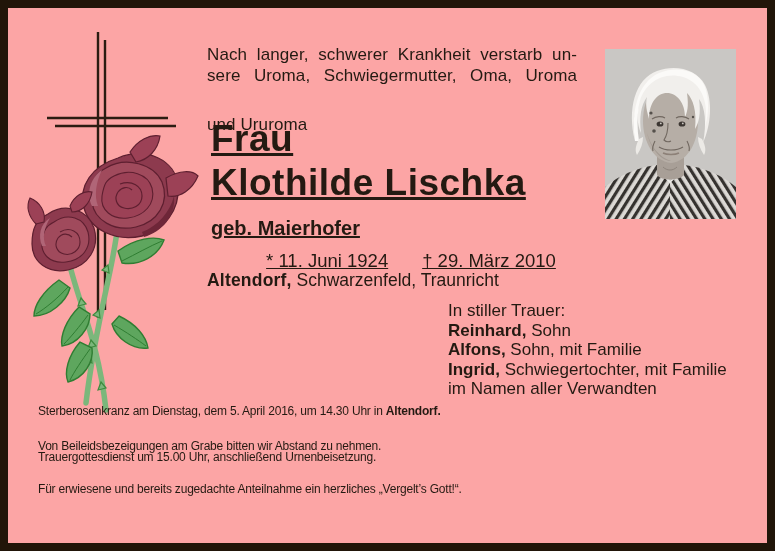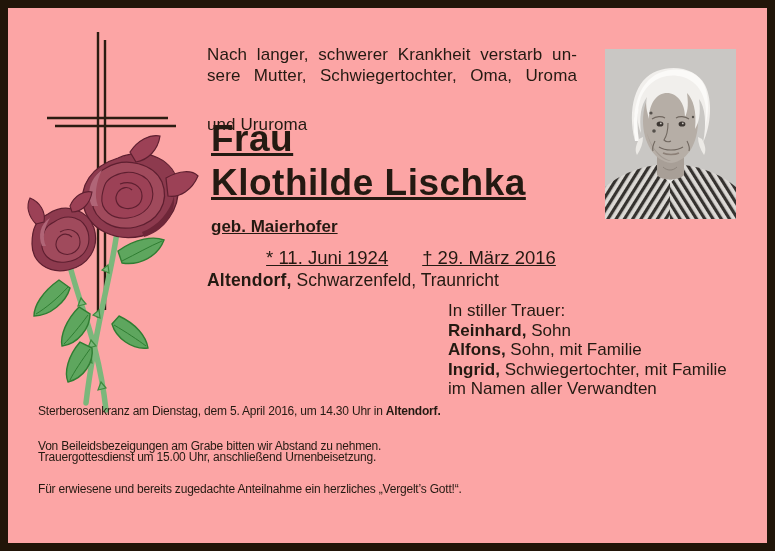--- a/index.html
+++ b/index.html
@@ -17,21 +17,21 @@
 
   
   .intro{left:199px;top:36px;width:370px;font-size:17px;line-height:21px;letter-spacing:.1px;}
   .intro-line{text-align-last:justify;}
   .intro-line.last{text-align-last:left;margin-top:28px;}
 
   
   .title-block{left:203px;top:110px;width:400px;text-align:left;text-decoration:underline;}
   .salutation{font-size:37px;font-weight:bold;line-height:42px;letter-spacing:.5px;}
   .full-name{font-size:37px;font-weight:bold;line-height:46px;letter-spacing:.5px;}
-  .maiden{font-size:17px;font-weight:bold;margin-top:11px;}
+  .maiden{font-size:20px;font-weight:bold;margin-top:11px;}
   .dates{margin-top:10px;font-size:18.5px;display:flex;justify-content:center;gap:34px;}
 
   
   .places{left:199px;top:262px;font-size:17.5px;}
   .places b{letter-spacing:.2px;}
 
   
   .mourning{left:440px;top:293px;font-size:17px;line-height:19.5px;}
 
   
@@ -151,31 +151,31 @@
     <circle cx="55.8" cy="74.4" r="0.9" fill="#cfcac5"></circle>
     <circle cx="77.8" cy="74.4" r="0.9" fill="#cfcac5"></circle>
     <path d="M58,104 C62,106 70,106 74,104" stroke="#8d8178" stroke-width="1.6" fill="none"></path>
     <circle cx="46" cy="64" r="1.6" fill="#55504b"></circle>
     <circle cx="49" cy="82" r="1.8" fill="#55504b"></circle>
     <circle cx="88" cy="68" r="1.2" fill="#55504b"></circle>
   </svg>
 
   <div class="abs intro">
     <div class="intro-line">Nach langer, schwerer Krankheit verstarb un-</div>
-    <div class="intro-line">sere Mutter, Schwiegertochter, Oma, Uroma</div>
+    <div class="intro-line">sere Uroma, Schwiegermutter, Oma, Uroma</div>
     <div class="intro-line last">und Ururoma</div>
   </div>
 
   <div class="abs title-block">
     <div class="salutation">Frau</div>
     <div class="full-name">Klothilde Lischka</div>
     <div class="maiden">geb. Maierhofer</div>
     <div class="dates">
       <span>* 11. Juni 1924</span>
-      <span>† 29. März 2016</span>
+      <span>† 29. März 2010</span>
     </div>
   </div>
 
   <div class="abs mourning">
     <div>In stiller Trauer:</div>
     <div><b>Reinhard,</b><span> Sohn</span></div>
     <div><b>Alfons,</b><span> Sohn, mit Familie</span></div>
     <div><b>Ingrid,</b><span> Schwiegertochter, mit Familie</span></div>
     <div>im Namen aller Verwandten</div>
   </div>

